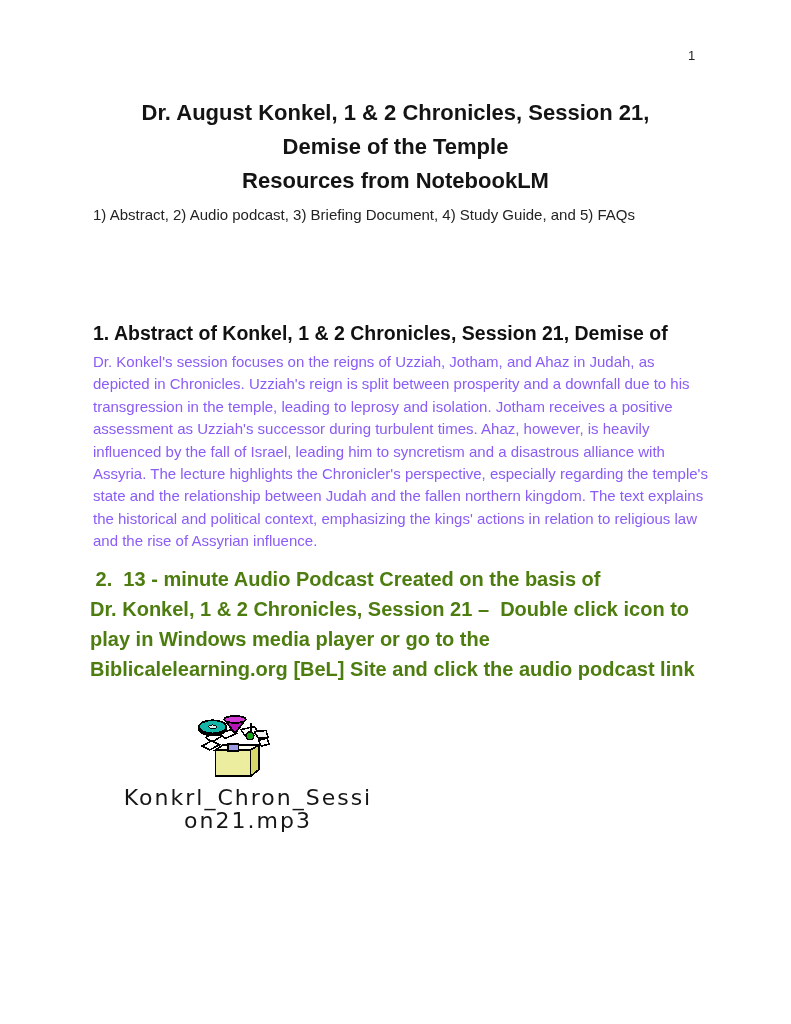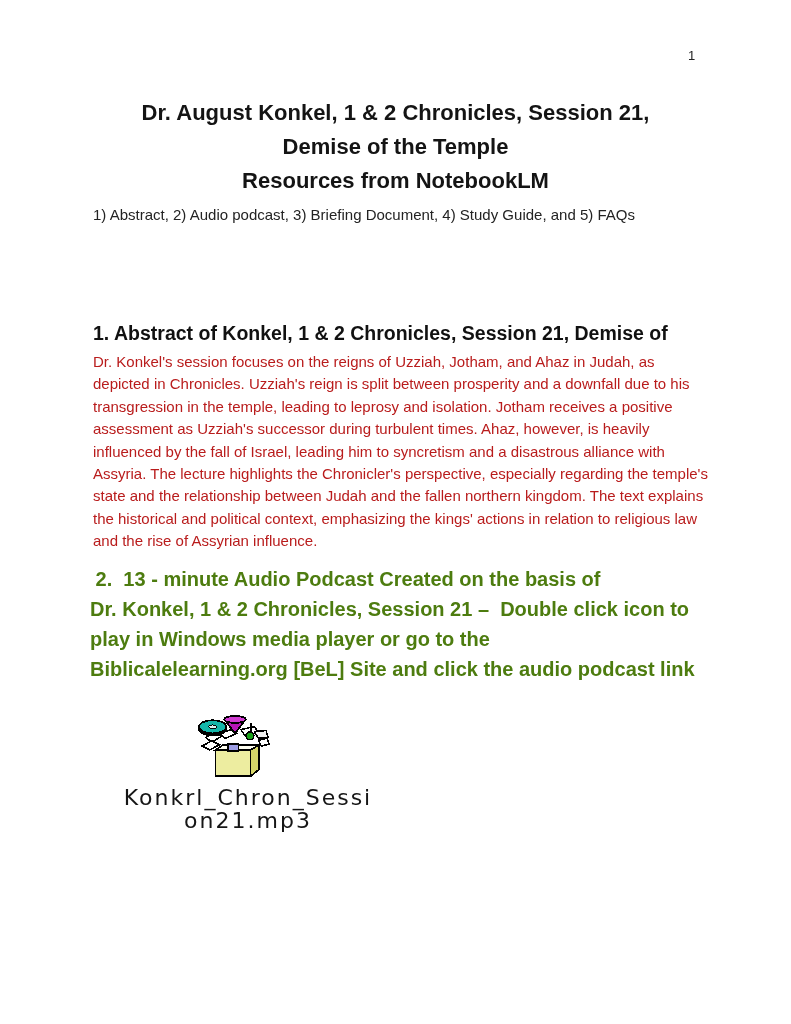--- a/index.html
+++ b/index.html
@@ -51,21 +51,21 @@
     margin-top: 48px;
   }
   .section1-heading .h-line { white-space: nowrap; }
   .section1-body {
     position: absolute;
     top: 351px;
     left: 93px;
     width: 620px;
     font-size: 15px;
     line-height: 22.4px;
-    color: #b91c1c;
+    color: #8b5cf6;
   }
   .section2-heading {
     position: absolute;
     top: 564px;
     left: 90px;
     width: 680px;
     font-size: 20px;
     font-weight: 700;
     line-height: 30px;
     color: #4d7c0f;

